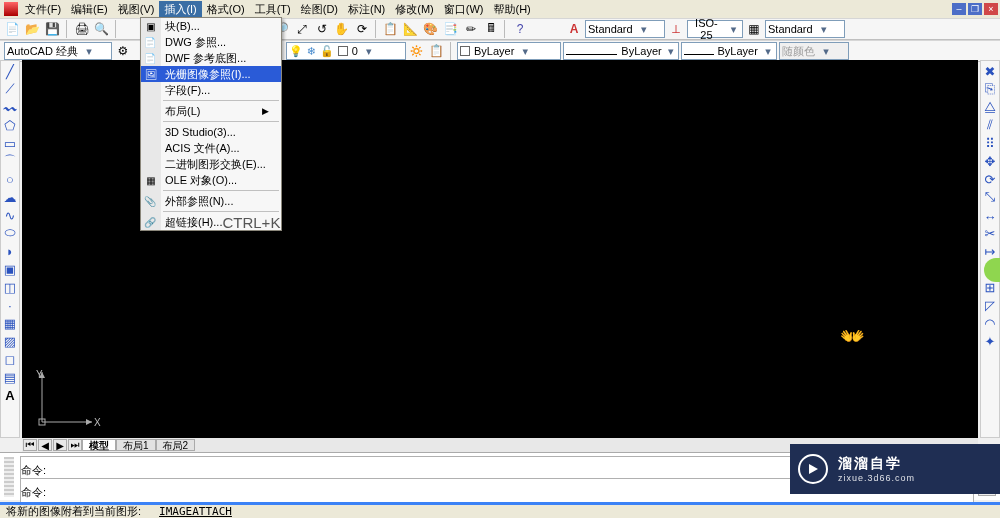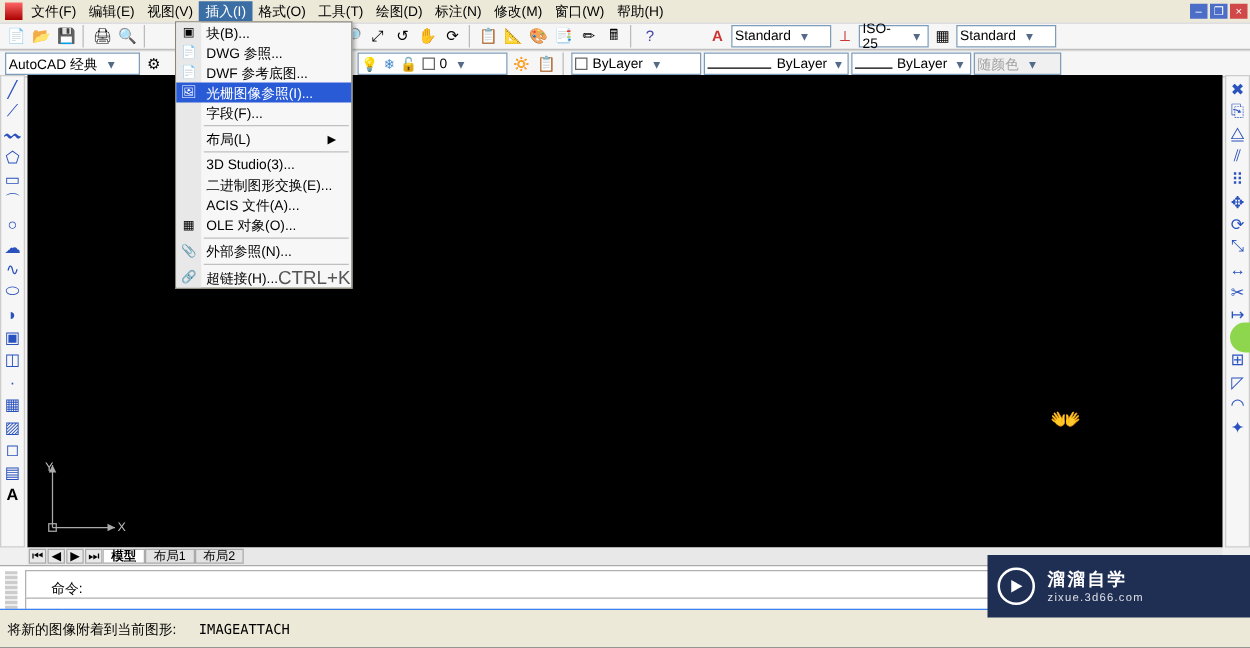--- a/index.html
+++ b/index.html
@@ -74,20 +74,21 @@
     }
     .combo {
       height: 18px;
       border: 1px solid #7f9db9;
       background: #fff;
       display: inline-flex;
       align-items: center;
       padding: 0 2px;
       font-size: 11px;
       gap: 4px;
+      text-align: center;
     }
     .combo .arrow {
       width: 14px; height: 14px;
       display: inline-flex;
       align-items: center; justify-content: center;
       color: #536a89;
     }
 
     
     .side-toolbar {
@@ -156,39 +157,39 @@
       background: #fff;
       border-top: 1px solid #aaa;
     }
     .cmdarea .handle {
       position: absolute; left:4px; top:4px; width:10px; height:40px;
       background: repeating-linear-gradient(#ccc,#ccc 2px,#eee 2px,#eee 4px);
     }
     .cmdarea .cmdline {
       position: absolute; left:20px; top:3px; right:26px;
       height:28px; border:1px solid #b0b0b0; background:#fff;
-      font-size:11px; display:flex; align-items:center; padding:0 20px;
+      font-size:11px; display:flex; align-items:center; padding:0 0;
     }
     .cmdarea .cmdline2 { top:25px; }
     .cmdarea .scrollbtn {
       position:absolute; right:4px; width:18px; height:18px;
       border:1px solid #aaa; background:#efefef;
       display:flex; align-items:center; justify-content:center;
     }
     .cmdarea .scrollbtn.up { top:3px;}
     .cmdarea .scrollbtn.dn { top:25px;}
 
     
     .statusbar {
-      position:absolute; bottom:0; left:0; right:0; height:31px;
-      background:#ece9d8; border-top:1px solid #3b82f6;
+      position:absolute; bottom:0; left:0; right:0; height:16px;
+      background:#ece9d8; border-top:3px solid #3b82f6;
       font-size:11px; padding:2px 6px;
       display:flex; align-items:center;
     }
-    .statusbar .cmdname { margin-left:18px; font-family: Consolas, monospace;}
+    .statusbar .cmdname { margin-left:18px; font-family: Consolas, monospace; text-decoration: underline;}
 
     
     .dropdown {
       position: absolute;
       top: 17px;
       left: 140px;
       width: 142px;
       background: #f7f7f7;
       border: 1px solid #8a867a;
       box-shadow: 2px 2px 3px rgba(0,0,0,.3);
@@ -464,24 +465,24 @@
   <div class="msep"></div>
   <div class="mi">
     <span>布局(L)</span>
     <span class="arrow-r">▶</span>
   </div>
   <div class="msep"></div>
   <div class="mi">
     <span>3D Studio(3)...</span>
   </div>
   <div class="mi">
+    <span>ACIS 文件(A)...</span>
+  </div>
+  <div class="mi">
     <span>二进制图形交换(E)...</span>
-  </div>
-  <div class="mi">
-    <span>ACIS 文件(A)...</span>
   </div>
   <div class="mi">
     <span class="iic">▦</span>
     <span>OLE 对象(O)...</span>
   </div>
   <div class="msep"></div>
   <div class="mi">
     <span class="iic">📎</span>
     <span>外部参照(N)...</span>
   </div>

